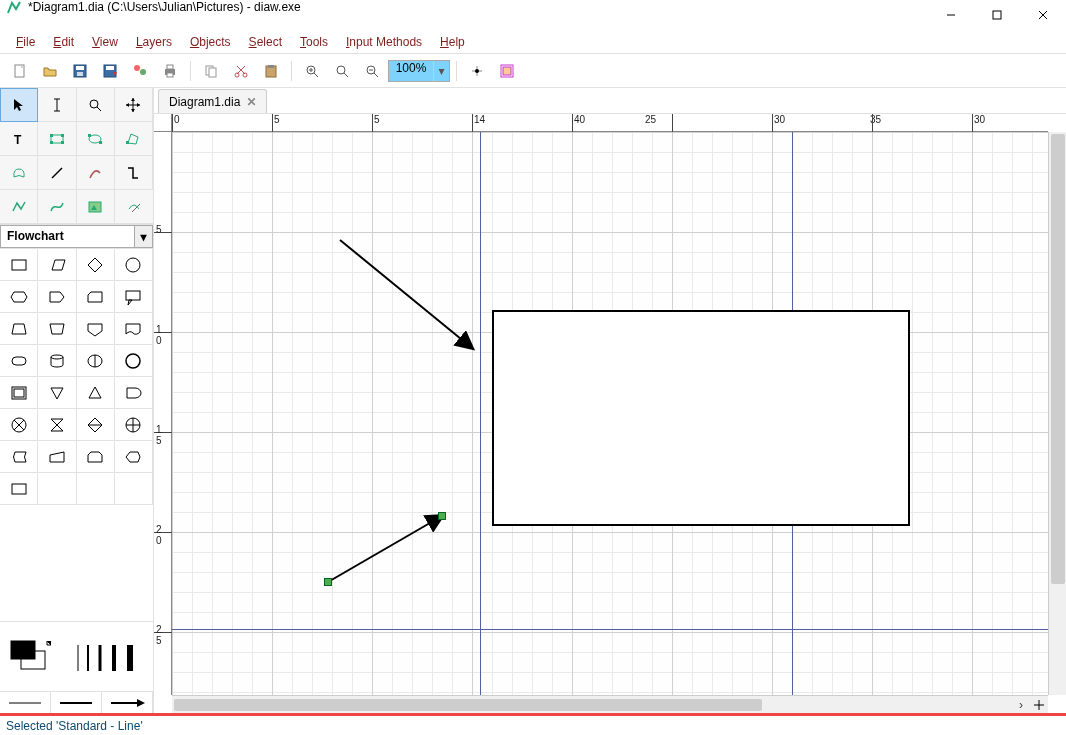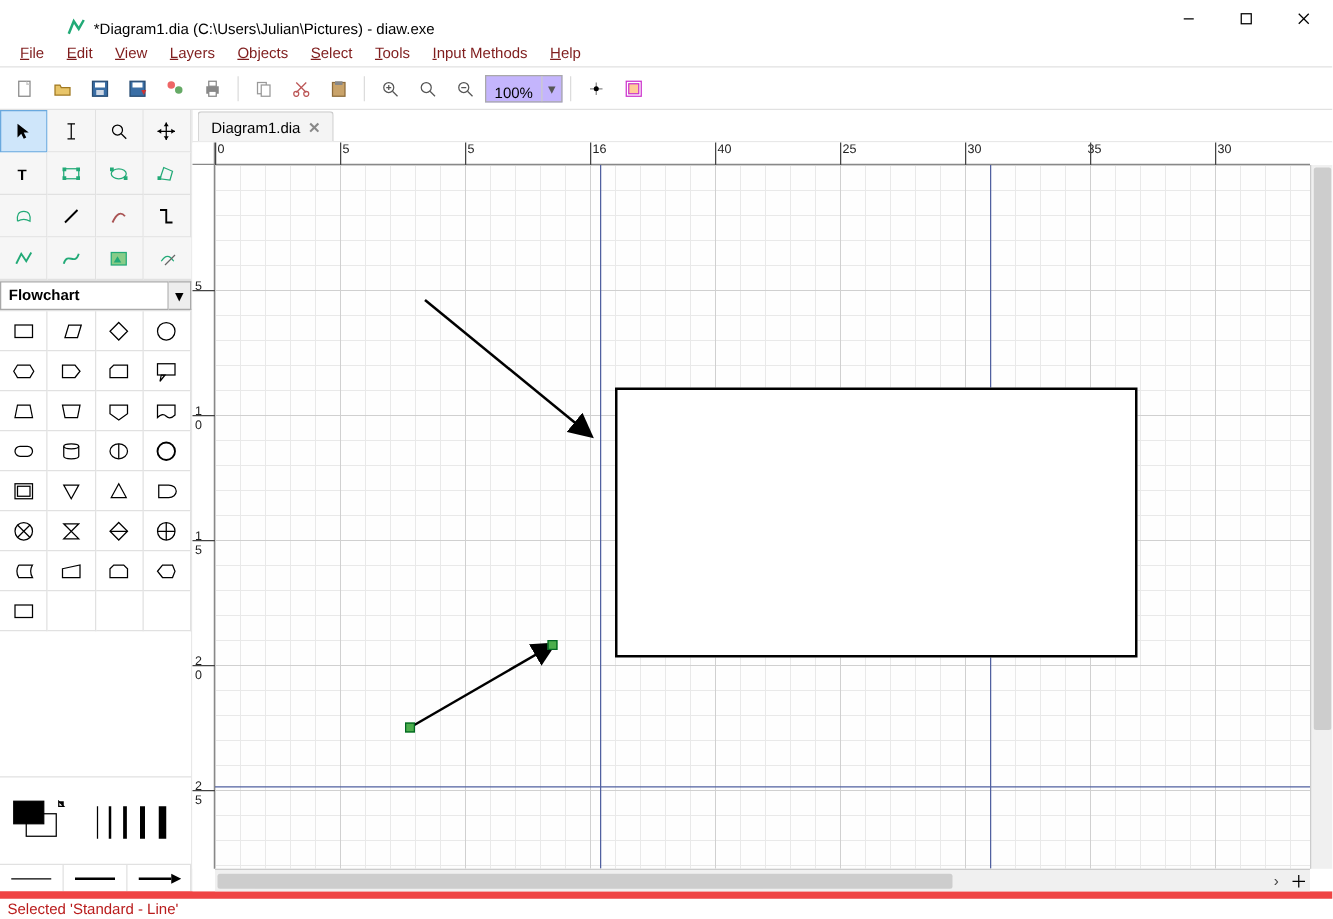--- a/index.html
+++ b/index.html
@@ -1,30 +1,30 @@
 <!DOCTYPE html>
 <html><head>
 <meta charset="utf-8">
 <style>
 * { box-sizing: border-box; margin: 0; padding: 0; font-family: "Segoe UI", Tahoma, sans-serif; font-size: 12px; }
 body { width: 1066px; height: 735px; background: #fff; overflow: hidden; display: flex; flex-direction: column; }
 
-.titlebar { height: 30px; display: flex; align-items: flex-end; padding: 0 0 0 6px; background: #fff; margin-left: 47px; }
+.titlebar { height: 30px; display: flex; align-items: flex-start; padding: 0 0 0 6px; background: #fff; }
 .titlebar .app-icon { width: 16px; height: 16px; margin-right: 6px; }
 .titlebar .title { flex: 1; color: #000; }
 .titlebar .winbtn { width: 46px; height: 30px; display: flex; align-items: center; justify-content: center; color: #222; }
 
 .menubar { height: 24px; display: flex; align-items: center; padding: 0 8px; gap: 2px; border-bottom: 1px solid #e1e1e1; }
 .menubar .menu { padding: 2px 8px; color: #7f1d1d; }
 .menubar .menu u { text-decoration: underline; }
 
 .toolbar { height: 34px; display: flex; align-items: center; padding: 2px 6px; gap: 2px; border-bottom: 1px solid #e1e1e1; }
 .toolbar .tbtn { width: 28px; height: 28px; display: flex; align-items: center; justify-content: center; border-radius: 2px; }
 .toolbar .sep { width: 1px; height: 20px; background: #dcdcdc; margin: 0 4px; }
-.toolbar .zoombox { display: flex; align-items: flex-end; border: 1px solid #a9a9a9; height: 22px; background: #c4b5fd; }
+.toolbar .zoombox { display: flex; align-items: flex-start; border: 1px solid #a9a9a9; height: 22px; background: #7dd3fc; }
 .toolbar .zoombox .zoomval { width: 44px; text-align: center; }
 .toolbar .zoombox .zoomdd { width: 16px; height: 20px; display:flex; align-items:center; justify-content:center; color:#555; border-left:1px solid #ccc; }
 
 .mainrow { flex: 1; display: flex; min-height: 0; }
 
 .leftpanel { width: 154px; display: flex; flex-direction: column; border-right: 1px solid #e1e1e1; }
 
 .toolgrid { display: grid; grid-template-columns: repeat(4, 1fr); border-bottom: 1px solid #e1e1e1; }
 .toolcell { height: 34px; display: flex; align-items: center; justify-content: center; border-right: 1px solid #e1e1e1; border-bottom: 1px solid #e1e1e1; background:#f6f6f6; }
 .toolcell:last-child { border-right:none; }
@@ -85,21 +85,21 @@
 
 .hscroll { position:absolute; left:18px; right:18px; bottom:0; height:18px; background:#f0f0f0; border-top:1px solid #ccc; display:flex; align-items:center; }
 .hscroll .track { flex:1; height:14px; background:#f0f0f0; position:relative; }
 .hscroll .thumb { position:absolute; left:2px; width:70%; top:1px; height:12px; background:#cdcdcd; border-radius:2px; }
 .hscroll .endbtn { width:18px; height:18px; display:flex; align-items:center; justify-content:center; color:#444; }
 
 .vscroll { position:absolute; top:18px; bottom:18px; right:0; width:18px; background:#f0f0f0; border-left:1px solid #ccc; }
 .vscroll .track { position:absolute; top:0; bottom:0; left:0; right:0; }
 .vscroll .thumb { position:absolute; top:2px; left:2px; width:14px; height:80%; background:#cdcdcd; border-radius:2px; }
 
-.statusbar { height:22px; border-top:6px solid #ef4444; display:flex; align-items:center; padding:0 6px; color:#b91c1c; }
+.statusbar { height:22px; border-top:3px solid #ef4444; display:flex; align-items:center; padding:0 6px; color:#0c4a6e; }
 
 svg { display:block; }
 </style>
 </head>
 <body>
 
 <div class="titlebar">
   <span class="app-icon">
     <svg width="16" height="16" viewBox="0 0 16 16">
         <path d="M2 13 L6 3 L10 9 L14 2" stroke="#2a7" stroke-width="2" fill="none"></path>
@@ -570,25 +570,25 @@
     <div class="canvaswrap">
       <div class="rcorner"></div>
 
       <div class="hruler">
         <span class="ticklabel" style="left:2px">0</span>
         <div class="tick" style="left:0px"></div>
         <span class="ticklabel" style="left:102px">5</span>
         <div class="tick" style="left:100px"></div>
         <span class="ticklabel" style="left:202px">5</span>
         <div class="tick" style="left:200px"></div>
-        <span class="ticklabel" style="left:302px">16</span>
+        <span class="ticklabel" style="left:302px">14</span>
         <div class="tick" style="left:300px"></div>
         <span class="ticklabel" style="left:402px">40</span>
         <div class="tick" style="left:400px"></div>
-        <span class="ticklabel" style="left:502px">25</span>
+        <span class="ticklabel" style="left:473px">25</span>
         <div class="tick" style="left:500px"></div>
         <span class="ticklabel" style="left:602px">30</span>
         <div class="tick" style="left:600px"></div>
         <span class="ticklabel" style="left:698px">35</span>
         <div class="tick" style="left:700px"></div>
         <span class="ticklabel" style="left:802px">30</span>
         <div class="tick" style="left:800px"></div>
       </div>
 
       <div class="vruler">

